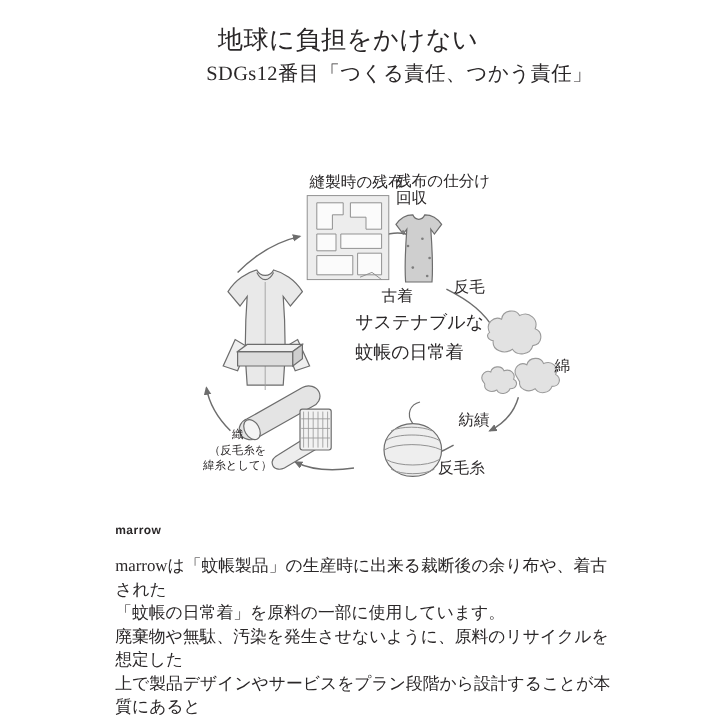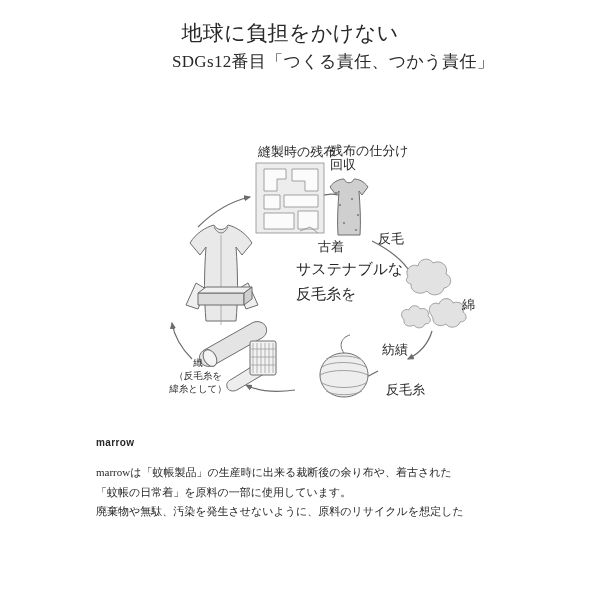--- a/index.html
+++ b/index.html
@@ -82,21 +82,21 @@
   }
   .lbl.sm { font-size: 9.5px; line-height: 13px; }
 
   
   .lbl-zanpu   { left: 258px; top: 10px; }
   .lbl-shiwake { left: 330px; top: 9px; }
   .lbl-furugi  { left: 318px; top: 105px; }
   .lbl-hanmou  { left: 378px; top: 97px; }
   .lbl-men     { left: 462px; top: 163px; }
   .lbl-boseki  { left: 382px; top: 208px; }
-  .lbl-hanmouito { left: 386px; top: 248px; }
+  .lbl-hanmouito { left: 365px; top: 248px; }
   .lbl-ori     { left: 160px; top: 222px; text-align: center; width: 76px; }
   .lbl-seihin  { left: 130px; top: 130px; text-align: center; width: 60px; }
 
   svg.diagram-svg {
     position: absolute;
     left: 0;
     top: 0;
   }
 
   
@@ -108,21 +108,21 @@
     font-size: 10px;
     font-weight: bold;
     letter-spacing: 0.04em;
     color: #2a2728;
   }
   .body-copy {
     position: absolute;
     left: 96px;
     top: 463px;
     width: 420px;
-    font-size: 11px;
+    font-size: 14px;
     line-height: 19.5px;
     color: #2a2728;
   }
   .body-copy p { margin: 0; }
 </style>
 </head>
 <body>
 
 <div id="page">
 
@@ -229,21 +229,21 @@
         <path d="M196,148 l-10,22 l12,4 l8,-20 z" fill="#efefef" stroke="#6d6d6d" stroke-width="1"></path>
         <path d="M248,148 l10,22 l-12,4 l-8,-20 z" fill="#efefef" stroke="#6d6d6d" stroke-width="1"></path>
         <path d="M198,158 h46 v12 h-46 z" fill="#dcdcdc" stroke="#6d6d6d" stroke-width="1"></path>
         <path d="M198,158 l8,-6 h46 l-8,6 z" fill="#efefef" stroke="#6d6d6d" stroke-width="1"></path>
         <path d="M244,158 l8,-6 v12 l-8,6 z" fill="#cfcfcf" stroke="#6d6d6d" stroke-width="1"></path>
       </g>
     </svg>
 
     <div class="center-label">
       <div>サステナブルな</div>
-      <div>反毛糸を</div>
+      <div>蚊帳の日常着</div>
     </div>
 
     <div class="lbl lbl-zanpu">縫製時の残布</div>
     <div class="lbl lbl-shiwake">残布の仕分け
 回収</div>
     <div class="lbl lbl-furugi">古着</div>
     <div class="lbl lbl-hanmou">反毛</div>
     <div class="lbl lbl-men">綿</div>
     <div class="lbl lbl-boseki">紡績</div>
     <div class="lbl lbl-hanmouito">反毛糸</div>
@@ -251,15 +251,16 @@
 （反毛糸を
 緯糸として）</div>
   </div>
 
   <div class="brand">marrow</div>
 
   <div class="body-copy">
     <p>marrowは「蚊帳製品」の生産時に出来る裁断後の余り布や、着古された</p>
     <p>「蚊帳の日常着」を原料の一部に使用しています。</p>
     <p>廃棄物や無駄、汚染を発生させないように、原料のリサイクルを想定した</p>
+    <p>上で製品デザインやサービスをプラン段階から設計することが本質にあると</p>
   </div>
 
 </div>
 
 </body></html>

